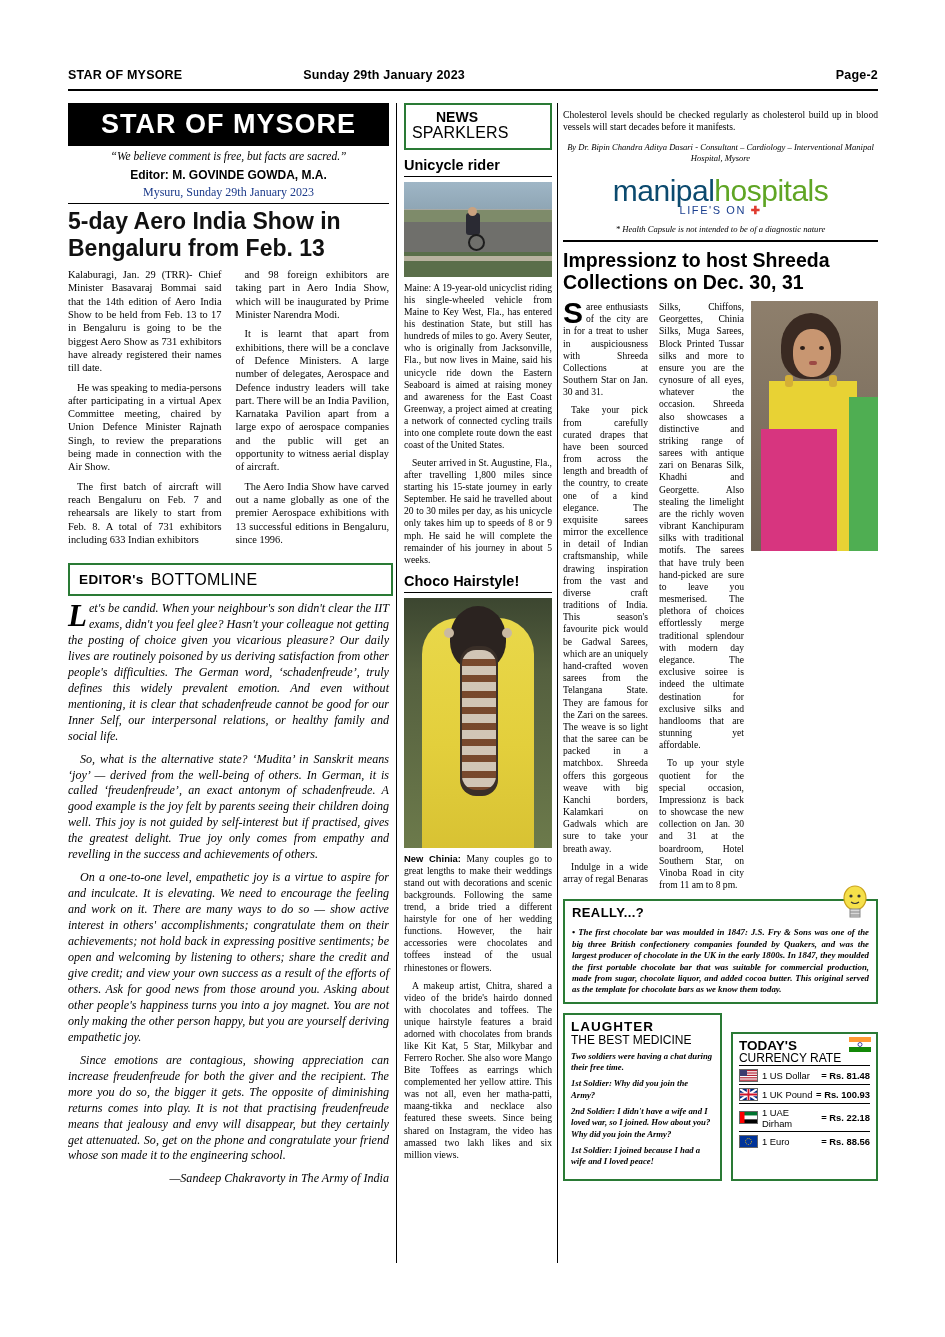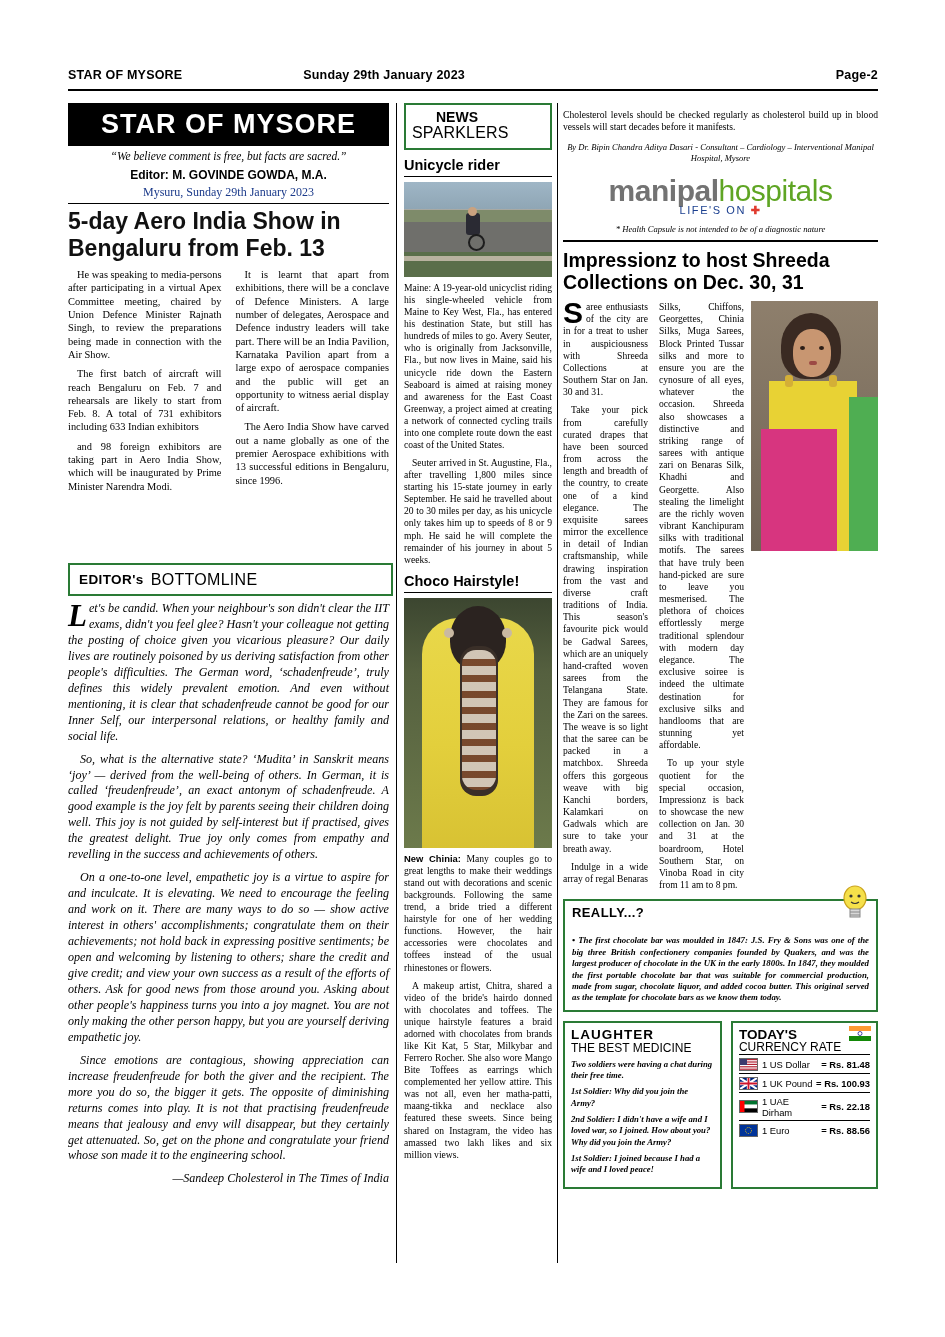--- a/index.html
+++ b/index.html
@@ -41,44 +41,44 @@
   
   .right{position:absolute;left:563px;top:103px;width:315px;}
   .health-box{border:2px solid #2a7a35;height:49px;position:relative;padding-left:9px;}
   .health-box .h1{font-family:"Liberation Sans",sans-serif;font-weight:bold;font-size:16px;margin-top:3px;}
   .health-box .h2{font-family:"Liberation Sans",sans-serif;font-size:22px;margin-top:-3px;letter-spacing:.4px;}
   .capsule-art{position:absolute;right:8px;top:8px;width:58px;height:32px;}
   .health-text{font-size:9.6px;line-height:1.3;text-align:justify;margin-top:6px;}
   .health-by{font-size:8.6px;font-style:italic;text-align:center;margin-top:8px;line-height:1.3;}
   .manipal{text-align:center;margin-top:10px;}
   .manipal .m1{font-family:"Liberation Sans",sans-serif;font-size:30px;letter-spacing:-.5px;}
-  .manipal .m1 b{color:#737373;font-weight:bold;}
+  .manipal .m1 b{color:#0c4a6e;font-weight:normal;}
   .manipal .m1 i{color:#5fa524;font-style:normal;}
   .manipal .m2{font-family:"Liberation Sans",sans-serif;font-size:11px;color:#1b3f8f;letter-spacing:1.6px;margin-top:-4px;}
   .manipal .cross{color:#e03b2f;font-weight:bold;}
   .health-note{font-size:8.6px;font-style:italic;text-align:center;margin-top:7px;}
   .rule-r{height:1.5px;background:#000;margin-top:6px;}
   .imp-head{font-family:"Liberation Sans",sans-serif;font-weight:bold;font-size:19.5px;line-height:1.16;margin-top:7px;}
   .imp-wrap{margin-top:7px;position:relative;}
   .imp-photo{float:right;width:127px;height:250px;margin-left:7px;margin-bottom:4px;background:#7a6a58;position:relative;overflow:hidden;}
   .imp-body{font-size:9.6px;line-height:1.27;text-align:justify;column-count:2;column-gap:11px;}
   .imp-body p{margin:0 0 6px 0;text-indent:8px;}
   .imp-body p.first{text-indent:0;}
   .imp-body .dc{float:left;font-family:"Liberation Sans",sans-serif;font-weight:bold;font-size:30px;line-height:24px;padding-right:3px;}
   .really-box{border:2px solid #2a7a35;margin-top:8px;padding:4px 7px 6px 7px;position:relative;}
   .really-head{font-family:"Liberation Sans",sans-serif;font-weight:bold;font-size:13px;letter-spacing:.4px;}
-  .really-text{font-size:8.8px;font-style:italic;font-weight:bold;line-height:1.3;text-align:justify;margin-top:15px;}
+  .really-text{font-size:8.8px;font-style:italic;font-weight:bold;line-height:1.3;text-align:justify;margin-top:7px;}
   .bulb{position:absolute;right:6px;top:-18px;width:30px;height:40px;}
   .bottom-row{display:flex;gap:9px;margin-top:9px;}
   .laugh{width:156px;border:2px solid #2a7a35;padding:4px 6px 6px 6px;}
   .laugh .l1{font-family:"Liberation Sans",sans-serif;font-weight:bold;font-size:13.5px;letter-spacing:1px;}
   .laugh .l2{font-family:"Liberation Sans",sans-serif;font-size:12px;margin-top:-1px;}
   .joke{font-size:8.7px;font-style:italic;font-weight:bold;line-height:1.3;margin-top:4px;}
   .joke p{margin:0 0 5px 0;}
-  .curr{width:143px;border:2px solid #2a7a35;padding:4px 6px 6px 6px;position:relative;}
+  .curr{width:143px;border:2px solid #2a7a35;padding:4px 6px 6px 6px;position:relative;margin-top:19px;}
   .curr .c1{font-family:"Liberation Sans",sans-serif;font-weight:bold;font-size:13.5px;}
   .curr .c2{font-family:"Liberation Sans",sans-serif;font-size:12px;margin-top:-2px;}
   .curr-row{display:flex;align-items:center;font-family:"Liberation Sans",sans-serif;font-size:9.4px;border-top:1px solid #000;padding:3px 0 2px 0;}
   .curr-row .nm{flex:1;margin-left:4px;}
   .curr-row .vl{font-weight:bold;}
   .flag{width:17px;height:11px;border:.5px solid #666;flex:0 0 auto;}
   .tri{position:absolute;right:5px;top:3px;width:22px;height:15px;}
   
   .vline{position:absolute;background:#000;width:1px;}
 </style>
@@ -98,38 +98,39 @@
     <span>STAR OF MYSORE</span>
   </div>
   <div class="tagline">“We believe comment is free, but facts are sacred.”</div>
   <div class="editor-line">Editor: M. GOVINDE GOWDA, M.A.</div>
   <div class="place-line">Mysuru, Sunday 29th January 2023</div>
   <div class="rule-l1"></div>
 
   <div class="headline">5-day Aero India Show in Bengaluru from Feb. 13</div>
 
   <div class="lead-cols">
+    <p class="first">Kalaburagi, Jan. 29 (TRR)- Chief Minister Basavaraj Bommai said that the 14th edition of Aero India Show to be held from Feb. 13 to 17 in Bengaluru is going to be the biggest Aero Show as 731 exhibitors have already registered their names till date.</p>
     <p>He was speaking to media-persons after participating in a virtual Apex Committee meeting, chaired by Union Defence Minister Rajnath Singh, to review the preparations being made in connection with the Air Show.</p>
     <p>The first batch of aircraft will reach Bengaluru on Feb. 7 and rehearsals are likely to start from Feb. 8. A total of 731 exhibitors including 633 Indian exhibitors</p>
     <p>and 98 foreign exhibitors are taking part in Aero India Show, which will be inaugurated by Prime Minister Narendra Modi.</p>
     <p>It is learnt that apart from exhibitions, there will be a conclave of Defence Ministers. A large number of delegates, Aerospace and Defence industry leaders will take part. There will be an India Pavilion, Karnataka Pavilion apart from a large expo of aerospace companies and the public will get an opportunity to witness aerial display of aircraft.</p>
     <p>The Aero India Show have carved out a name globally as one of the premier Aerospace exhibitions with 13 successful editions in Bengaluru, since 1996.</p>
   </div>
 
   <div class="editor-bottom">
     <span class="eb1">EDITOR's</span>
     <span class="eb2">BOTTOMLINE</span>
   </div>
 
   <div class="essay">
     <p class="nodent"><span class="dropcap">L</span><span>et's be candid. When your neighbour's son didn't clear the IIT exams, didn't you feel glee? Hasn't your colleague not getting the posting of choice given you vicarious pleasure? Our daily lives are routinely poisoned by us deriving satisfaction from other people's difficulties. The German word, ‘schadenfreude’, truly defines this widely prevalent emotion. And even without mentioning, it is clear that schadenfreude cannot be good for our Inner Self, our interpersonal relations, or healthy family and social life.</span></p>
     <p>So, what is the alternative state? ‘Mudita’ in Sanskrit means ‘joy’ — derived from the well-being of others. In German, it is called ‘freudenfreude’, an exact antonym of schadenfreude. A good example is the joy felt by parents seeing their children doing well. This joy is not guided by self-interest but if practised, gives the greatest delight. True joy only comes from empathy and revelling in the success and achievements of others.</p>
     <p>On a one-to-one level, empathetic joy is a virtue to aspire for and inculcate. It is elevating. We need to encourage the feeling and work on it. There are many ways to do so — show active interest in others' accomplishments; congratulate them on their achievements; not hold back in expressing positive sentiments; be open and welcoming by listening to others; share the credit and give credit; and view your own success as a result of the efforts of others. Ask for good news from those around you. Asking about other people's happiness turns you into a joy magnet. You are not only making the other person happy, but you are yourself deriving empathetic joy.</p>
     <p>Since emotions are contagious, showing appreciation can increase freudenfreude for both the giver and the recipient. The more you do so, the bigger it gets. The opposite of diminishing returns comes into play. It is not that practising freudenfreude means that jealousy and envy will disappear, but they certainly get attenuated. So, get on the phone and congratulate your friend whose son made it to the engineering school.</p>
-    <p class="sign">—Sandeep Cholesterol in The Times of India</p>
+    <p class="sign">—Sandeep Chakravorty in The Army of India</p>
   </div>
 
   <div class="mid">
     <div class="news-spark">
       <div class="l1">NEWS</div>
       <div class="l2">SPARKLERS</div>
     </div>
 
     <div class="sub-head">Unicycle rider</div>
 

